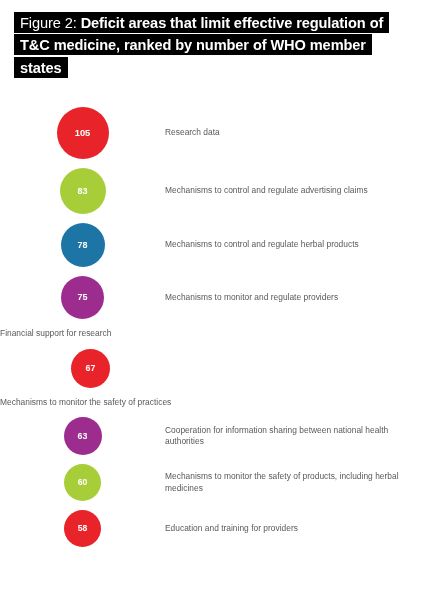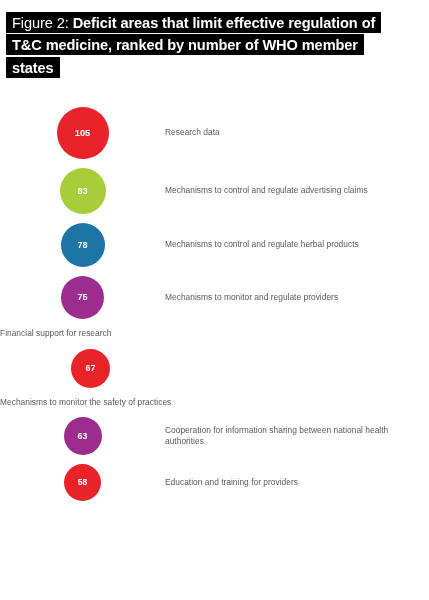--- a/index.html
+++ b/index.html
@@ -17,21 +17,21 @@
   #figure {
     position: relative;
     width: 429px;
     height: 600px;
     background: #ffffff;
   }
 
   
   .title-block {
     position: absolute;
-    left: 6px;
+    left: 14px;
     top: 11px;
     width: 392px;
   }
   .title-text {
     margin: 0;
     font-size: 14.6px;
     line-height: 22.5px;
     letter-spacing: -0.1px;
     color: #ffffff;
     font-weight: 700;
@@ -131,19 +131,25 @@
         <div class="label">Mechanisms to monitor the safety of practices</div>
       </div>
       <div class="row" style="margin-top: 9px;">
         <div class="bubble-cell">
           <div class="bubble" style="width: 38px; height: 38px; background: rgb(156, 45, 143); font-size: 8.8px;">63</div>
         </div>
         <div class="label">Cooperation for information sharing between national health authorities</div>
       </div>
       <div class="row" style="margin-top: 9px;">
         <div class="bubble-cell">
+          <div class="bubble" style="width: 37px; height: 37px; background: rgb(167, 206, 57); font-size: 8.6px;">60</div>
+        </div>
+        <div class="label">Mechanisms to monitor the safety of products, including herbal medicines</div>
+      </div>
+      <div class="row" style="margin-top: 9px;">
+        <div class="bubble-cell">
           <div class="bubble" style="width: 37px; height: 37px; background: rgb(232, 35, 42); font-size: 8.6px;">58</div>
         </div>
         <div class="label">Education and training for providers</div>
       </div>
     </div>
 
 </div>
 
 </body></html>

